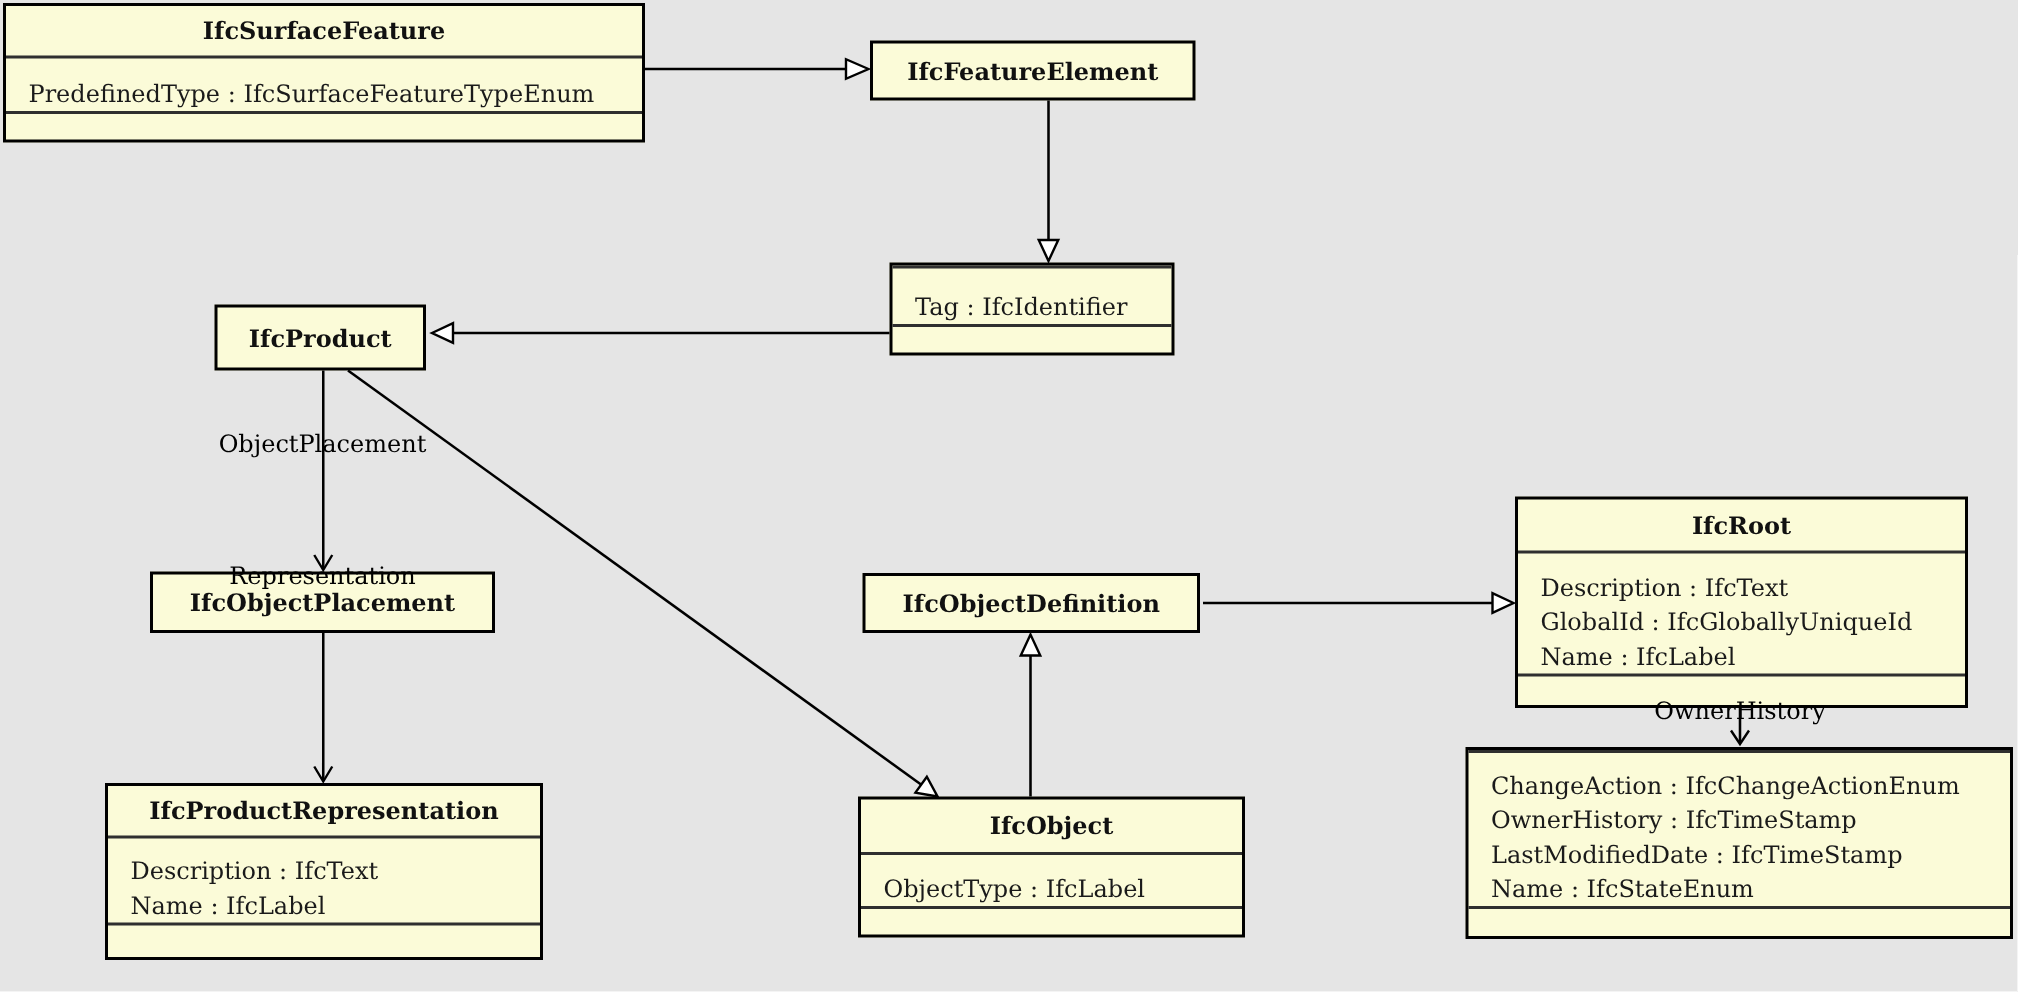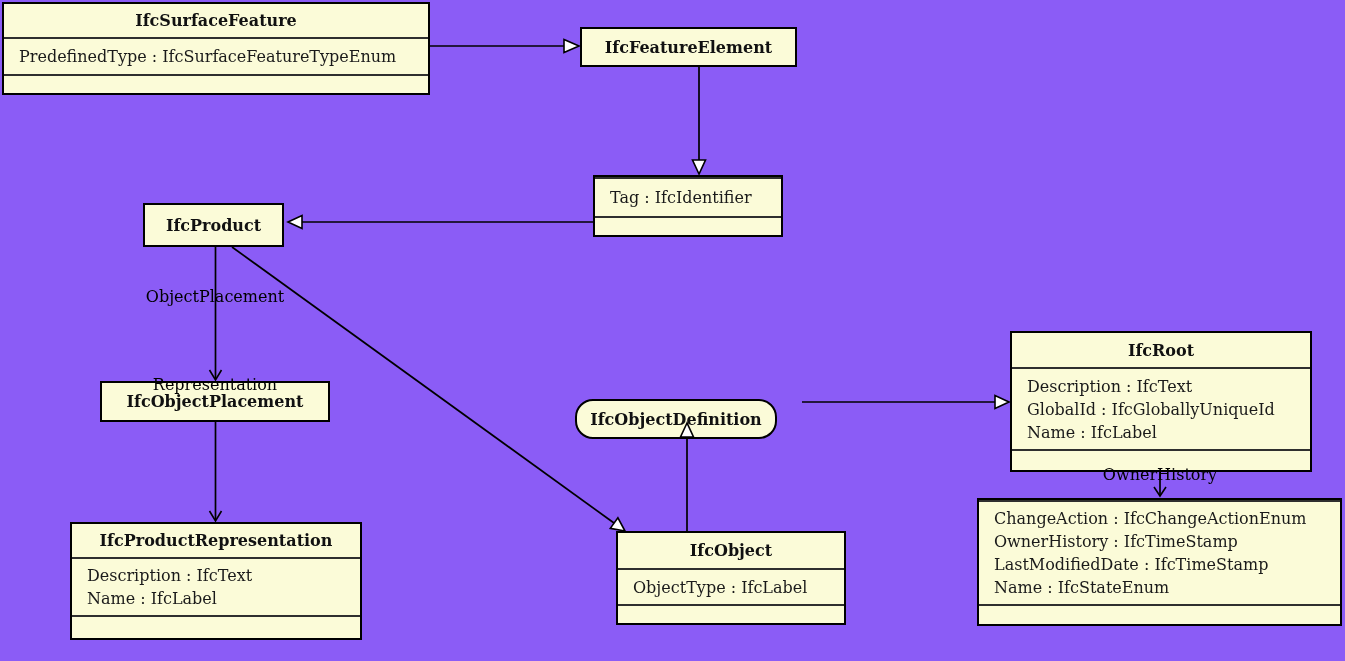--- a/index.html
+++ b/index.html
@@ -1,19 +1,19 @@
 <!DOCTYPE html>
 <html><head>
 <meta charset="utf-8">
 <style>
   html,body{margin:0;padding:0;background:#ffffff;}
   #canvas{
     position:relative;
     width:1345px;height:661px;
-    background:#8b5cf6;
+    background:#e5e5e5;
     font-family:"DejaVu Serif","Liberation Serif",serif;
     overflow:hidden;
   }
   .uml-class{
     position:absolute;
     background:#FBFBD8;
     border:2px solid #000;
     box-sizing:border-box;
     z-index:1;
   }
@@ -23,21 +23,21 @@
     color:#111;
     display:flex;align-items:center;justify-content:center;
     box-sizing:border-box;
     white-space:nowrap;
   }
   .uml-attrs{
     border-top:2px solid #2f2f2f;
     font-size:16px;color:#1a1a1a;
     line-height:23px;
     padding:0 15px;
-    display:flex;flex-direction:column;justify-content:center;
+    display:flex;flex-direction:column;justify-content:flex-end;
     box-sizing:border-box;
     white-space:nowrap;
   }
   .uml-empty{
     border-top:2px solid #2f2f2f;
     box-sizing:border-box;
   }
   .edge-label{
     position:absolute;
     transform:translate(-50%,-50%);
@@ -136,25 +136,25 @@
 
   <div class="uml-class" style="left:70px;top:522px;width:292px;">
     <div class="uml-title" style="height:33px">IfcProductRepresentation</div>
     <div class="uml-attrs" style="height:58px">
       <div>Description : IfcText</div>
       <div>Name : IfcLabel</div>
     </div>
     <div class="uml-empty" style="height:23px"></div>
   </div>
 
-  <div class="uml-class" style="left:575px;top:399px;width:202px;border-radius:18px;">
+  <div class="uml-class" style="left:575px;top:382px;width:225px;">
     <div class="uml-title" style="height:36px">IfcObjectDefinition</div>
   </div>
 
-  <div class="uml-class" style="left:572px;top:531px;width:230px;margin-left:44px;">
+  <div class="uml-class" style="left:572px;top:531px;width:258px;">
     <div class="uml-title" style="height:35px">IfcObject</div>
     <div class="uml-attrs" style="height:36px">
       <div>ObjectType : IfcLabel</div>
     </div>
     <div class="uml-empty" style="height:19px"></div>
   </div>
 
   <div class="uml-class" style="left:1010px;top:331px;width:302px;">
     <div class="uml-title" style="height:34px">IfcRoot</div>
     <div class="uml-attrs" style="height:82px">

